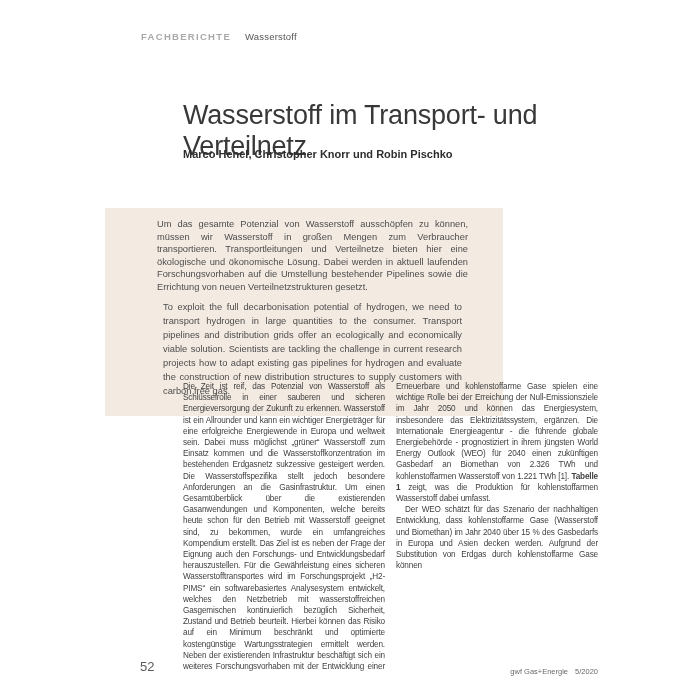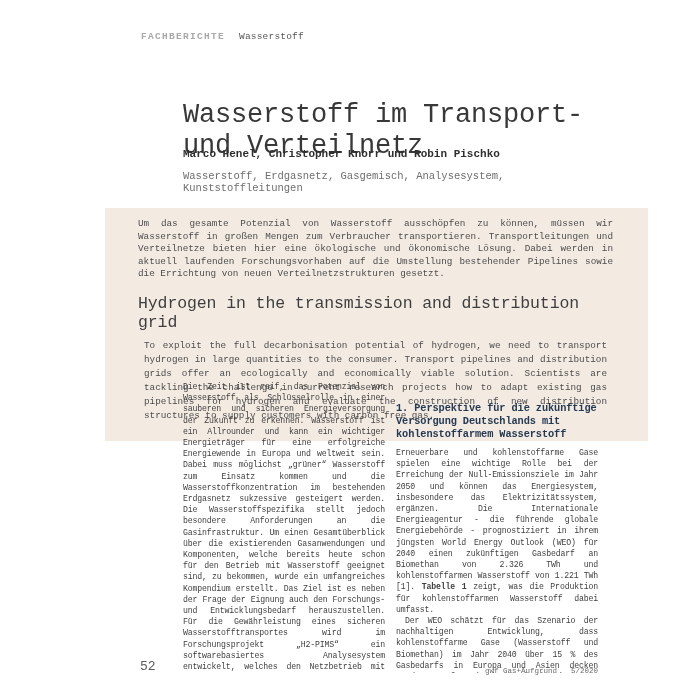--- a/index.html
+++ b/index.html
@@ -1,20 +1,20 @@
 <!DOCTYPE html>
 <html lang="de"><head>
 <meta charset="utf-8">
 <style>
   html,body{margin:0;padding:0;background:#ffffff;}
   .page{
     position:relative;
     width:700px;height:700px;
     background:#ffffff;
-    font-family:Liberation Mono, monospace;
+    font-family:Liberation Sans, sans-serif;
     color:#3f3f3f;
     overflow:hidden;
   }
   
   .runhead{
     position:absolute;top:31px;left:141px;
     font-size:9.5px;
   }
   .runhead .cat{
     color:#a9a9a9;font-weight:bold;letter-spacing:1.3px;
@@ -31,23 +31,23 @@
   .authors{
     position:absolute;top:148px;left:183px;width:415px;
     font-size:11px;font-weight:bold;color:#2e2e2e;
   }
   .keywords{
     position:absolute;top:170px;left:183px;width:415px;
     font-size:10.5px;color:#6f6f6f;
   }
   
   .abstract-box{
-    position:absolute;top:208px;left:105px;width:543px;min-height:140px;
+    position:absolute;top:208px;left:105px;width:398px;min-height:140px;
     box-sizing:border-box;
-    padding:10px 35px 12px 33px;
+    padding:10px 35px 12px 52px;
   }
   .abstract-de{
     margin:0;
     font-size:9.3px;line-height:12.6px;color:#4d4d4d;
     text-align:justify;
   }
   .en-heading{
     margin:13px 0 7px 0;
     font-size:16.5px;font-weight:400;color:#3f3f3f;
     letter-spacing:-0.1px;
@@ -76,53 +76,50 @@
   }
   
   .page-num{
     position:absolute;top:659px;left:140px;
     font-size:13px;color:#5a5a5a;
   }
   .folio{
     position:absolute;top:667px;right:102px;
     font-size:7.5px;color:#6a6a6a;
   }
-  .folio .issue{margin-left:14px;}
+  .folio .issue{margin-left:7px;}
 </style>
 </head>
 <body>
 
 <div class="page">
 
   <div class="runhead">
     <span class="cat">FACHBERICHTE</span><span class="topic">Wasserstoff</span>
   </div>
 
   <h1 class="title">Wasserstoff im Transport- und Verteilnetz</h1>
 
   <div class="authors">Marco Henel, Christopher Knorr und Robin Pischko</div>
 
-  <div class="keywords">Wasserstoff, Erdgasnetz, Gasgemisch, Analysesystem, Kunststoffleitungen</div>
 
   <div class="abstract-box" style="background:#f3eae2;">
     <p class="abstract-de">Um das gesamte Potenzial von Wasserstoff ausschöpfen zu können, müssen wir Wasserstoff in großen Mengen zum Verbraucher transportieren. Transportleitungen und Verteilnetze bieten hier eine ökologische und ökonomische Lösung. Dabei werden in aktuell laufenden Forschungsvorhaben auf die Umstellung bestehender Pipelines sowie die Errichtung von neuen Verteilnetzstrukturen gesetzt.</p>
-    <h2 class="en-heading">Hydrogen in the transmission and distribution grid</h2>
     <p class="abstract-en">To exploit the full decarbonisation potential of hydrogen, we need to transport hydrogen in large quantities to the consumer. Transport pipelines and distribution grids offer an ecologically and economically viable solution. Scientists are tackling the challenge in current research projects how to adapt existing gas pipelines for hydrogen and evaluate the construction of new distribution structures to supply customers with carbon free gas.</p>
   </div>
 
   <div class="columns">
     <div class="col">
       <p>Die Zeit ist reif, das Potenzial von Wasserstoff als Schlüsselrolle in einer sauberen und sicheren Energieversorgung der Zukunft zu erkennen. Wasserstoff ist ein Allrounder und kann ein wichtiger Energieträger für eine erfolgreiche Energiewende in Europa und weltweit sein. Dabei muss möglichst „grüner“ Wasserstoff zum Einsatz kommen und die Wasserstoffkonzentration im bestehenden Erdgasnetz sukzessive gesteigert werden. Die Wasserstoffspezifika stellt jedoch besondere Anforderungen an die Gasinfrastruktur. Um einen Gesamtüberblick über die existierenden Gasanwendungen und Komponenten, welche bereits heute schon für den Betrieb mit Wasserstoff geeignet sind, zu bekommen, wurde ein umfangreiches Kompendium erstellt. Das Ziel ist es neben der Frage der Eignung auch den Forschungs- und Entwicklungsbedarf herauszustellen. Für die Gewährleistung eines sicheren Wasserstofftransportes wird im Forschungsprojekt „H2-PIMS“ ein softwarebasiertes Analysesystem entwickelt, welches den Netzbetrieb mit wasserstoffreichen Gasgemischen kontinuierlich bezüglich Sicherheit, Zustand und Betrieb beurteilt. Hierbei können das Risiko auf ein Minimum beschränkt und optimierte kostengünstige Wartungsstrategien ermittelt werden. Neben der existierenden Infrastruktur beschäftigt sich ein weiteres Forschungsvorhaben mit der Entwicklung einer neuen, auf</p>
     </div>
     <div class="col">
-      <h3 class="section-heading">1. Perspektive für die zukünftige Versorgung Deutschlands mit kohlenstoffarmem Wasserstoff</h3>
       <p><span>Erneuerbare und kohlenstoffarme Gase spielen eine wichtige Rolle bei der Erreichung der Null-Emissionsziele im Jahr 2050 und können das Energiesystem, insbesondere das Elektrizitätssystem, ergänzen. Die Internationale Energieagentur - die führende globale Energiebehörde - prognostiziert in ihrem jüngsten World Energy Outlook (WEO) für 2040 einen zukünftigen Gasbedarf an Biomethan von 2.326 TWh und kohlenstoffarmen Wasserstoff von 1.221 TWh [1]. </span><b>Tabelle 1</b><span> zeigt, was die Produktion für kohlenstoffarmen Wasserstoff dabei umfasst.</span></p>
       <p class="indent">Der WEO schätzt für das Szenario der nachhaltigen Entwicklung, dass kohlenstoffarme Gase (Wasserstoff und Biomethan) im Jahr 2040 über 15 % des Gasbedarfs in Europa und Asien decken werden. Aufgrund der Substitution von Erdgas durch kohlenstoffarme Gase können</p>
     </div>
   </div>
 
   <div class="page-num">52</div>
 
   <div class="folio">
-    <span>gwf Gas+Aufgrund</span><span class="issue">5/2020</span>
+    <span>gwf Gas+Energie</span><span class="issue">5/2020</span>
   </div>
 
 </div>
 
 </body></html>

